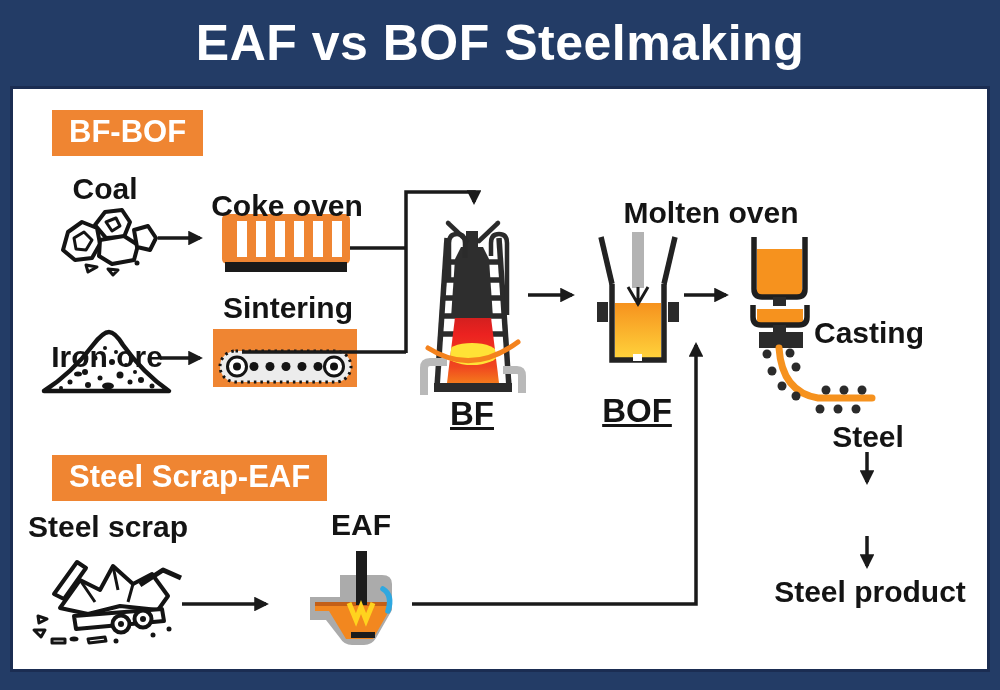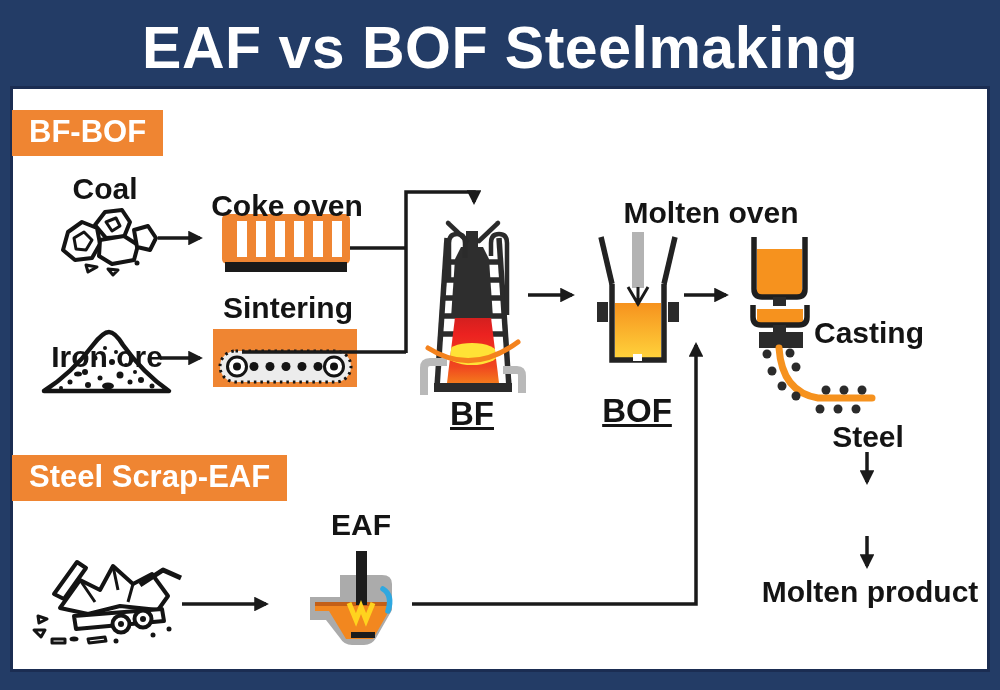--- a/index.html
+++ b/index.html
@@ -1,27 +1,27 @@
 <!DOCTYPE html>
 <html><head>
 <meta charset="utf-8">
 <style>
   html,body{margin:0;padding:0;background:#233C66;}
   .stage{position:relative;width:1000px;height:690px;background:#233C66;overflow:hidden;
          font-family:"Liberation Sans",sans-serif;}
   .title{position:absolute;left:0;top:14px;width:1000px;text-align:center;
-         color:#ffffff;font-size:59px;font-weight:bold;letter-spacing:0.5px;}
+         color:#ffffff;font-size:50px;font-weight:bold;letter-spacing:0.5px;}
   .panel{position:absolute;left:10px;top:86px;width:980px;height:586px;
          background:#ffffff;border:3px solid #1b2d52;box-sizing:border-box;}
   .layer{position:absolute;left:0;top:0;width:1000px;height:690px;}
   .lbl{position:absolute;transform:translateX(-50%);white-space:nowrap;
        color:#141414;font-size:30px;font-weight:bold;line-height:1.12;}
   .lbl.big{font-size:33px;text-decoration:underline;}
   .badge{position:absolute;background:#EF8532;color:#ffffff;font-size:31px;
-         font-weight:bold;padding:6px 17px 7px 17px;white-space:nowrap;line-height:1.05;}
+         font-weight:bold;padding:6px 17px 7px 17px;white-space:nowrap;line-height:1.05;margin-left:40px;}
 </style>
 </head>
 <body>
 
 <div class="stage">
   <div class="title">EAF vs BOF Steelmaking</div>
   <div class="panel"></div>
 
   <svg class="layer" viewBox="0 0 1000 690">
     <defs>
@@ -222,15 +222,16 @@
 
   <div class="lbl" style="left:105px;top:172px;">Coal</div>
   <div class="lbl" style="left:287px;top:157px;margin-top:32px;">Coke oven</div>
   <div class="lbl" style="left:107px;top:292px;margin-top:48px;">Iron ore</div>
   <div class="lbl" style="left:288px;top:291px;">Sintering</div>
   <div class="lbl big" style="left:472px;top:396px;">BF</div>
   <div class="lbl" style="left:711px;top:196px;">Molten oven</div>
   <div class="lbl big" style="left:637px;top:393px;">BOF</div>
   <div class="lbl" style="left:869px;top:316px;">Casting</div>
   <div class="lbl" style="left:868px;top:420px;">Steel</div>
-  <div class="lbl" style="left:870px;top:575px;">Molten product</div>
+  <div class="lbl" style="left:870px;top:575px;">Steel product</div>
+  <div class="lbl" style="left:108px;top:510px;">Steel scrap</div>
   <div class="lbl" style="left:361px;top:508px;">EAF</div>
 </div>
 
 </body></html>

